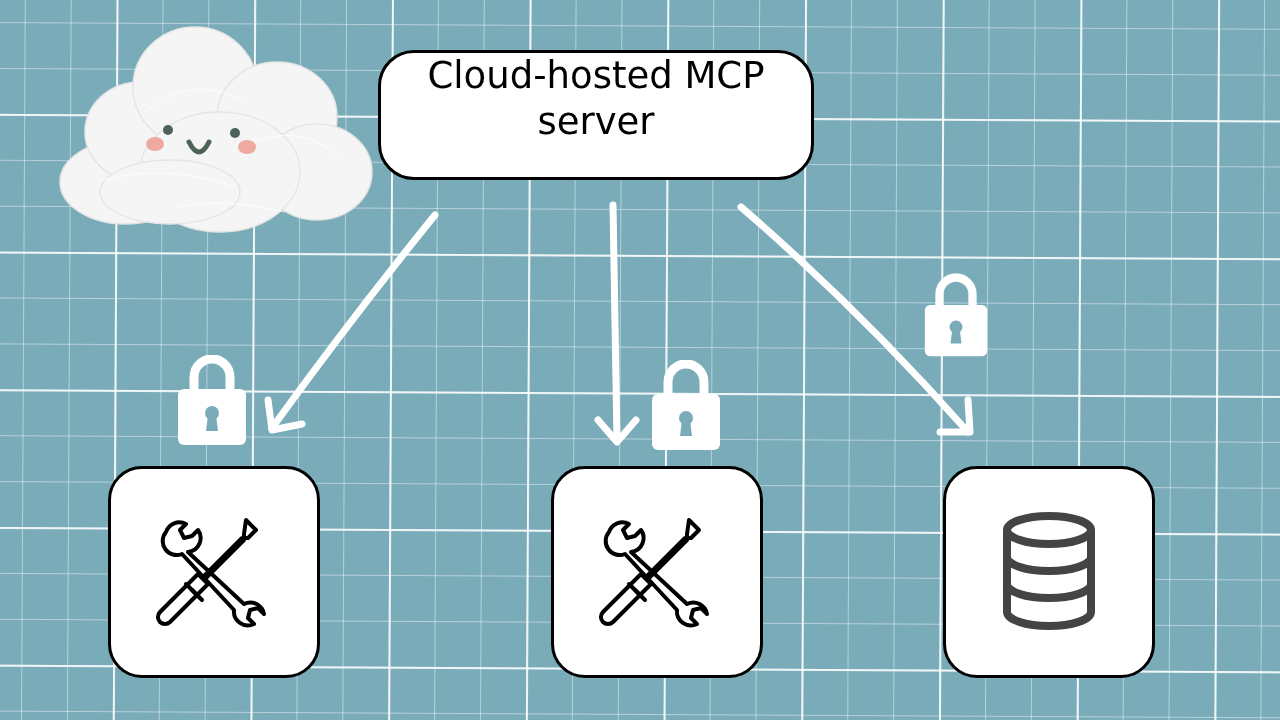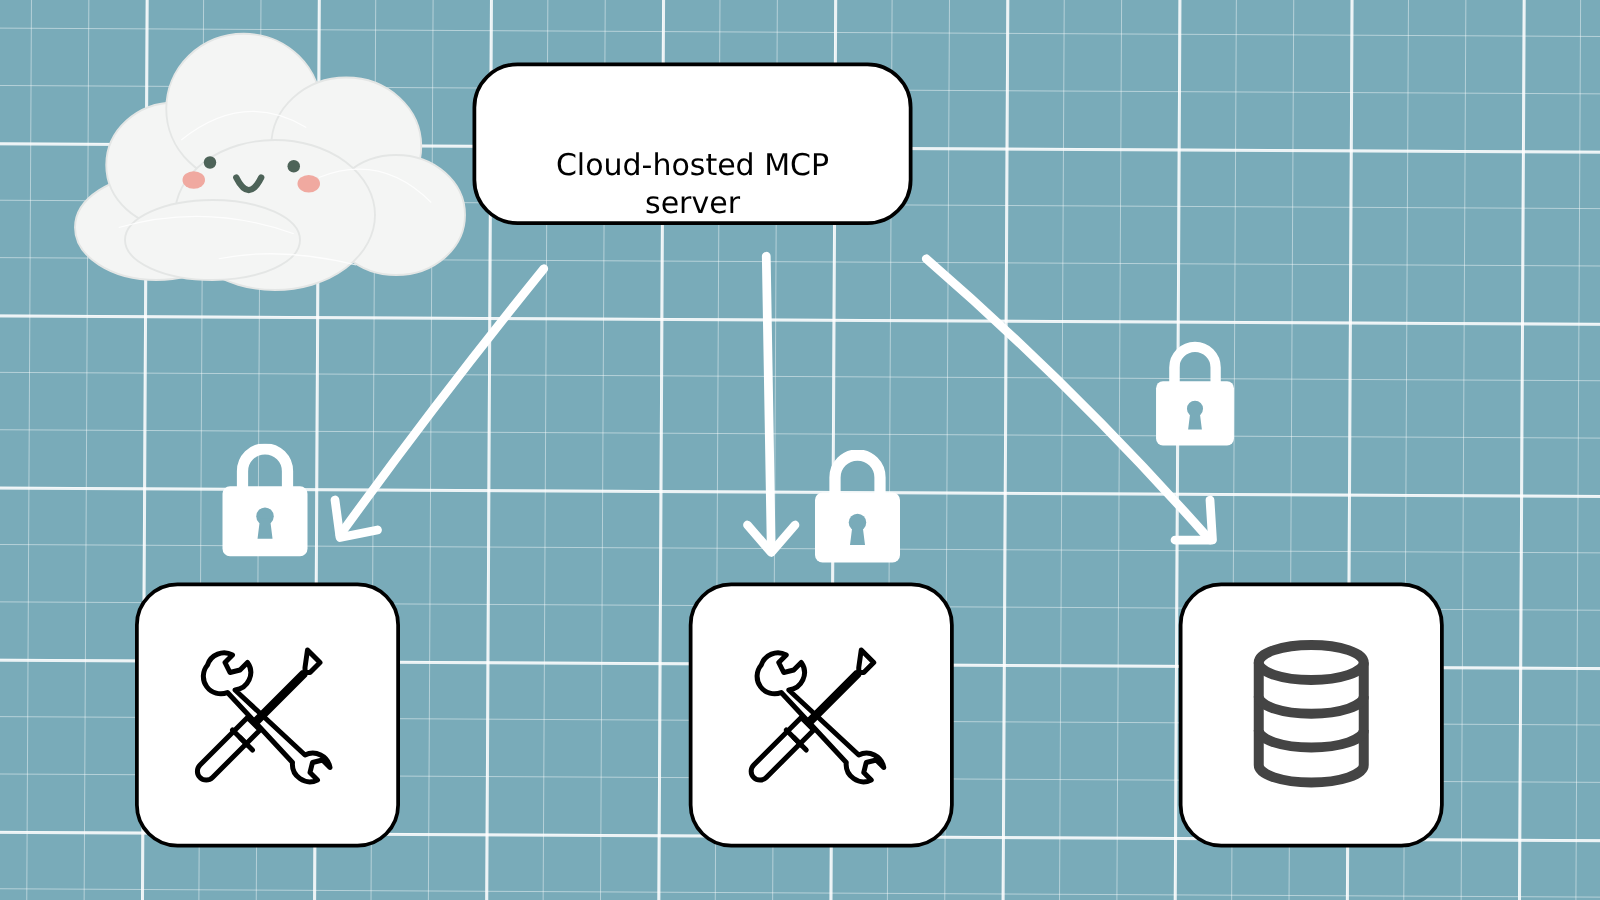--- a/index.html
+++ b/index.html
@@ -13,25 +13,25 @@
     background-image:
       linear-gradient(to right, rgba(255,255,255,0.85) 2px, transparent 2px),
       linear-gradient(to bottom, rgba(255,255,255,0.85) 2px, transparent 2px),
       linear-gradient(to right, rgba(255,255,255,0.45) 1px, transparent 1px),
       linear-gradient(to bottom, rgba(255,255,255,0.45) 1px, transparent 1px);
     background-size:135px 135px, 135px 135px, 45px 45px, 45px 45px;
     background-position:-10px -13px, -10px -13px, -10px -13px, -10px -13px;
     transform:rotate(0.3deg) scale(1.02);
   }
   .server-box {
-    position:absolute; left:378px; top:50px; width:352px; height:130px;
+    position:absolute; left:378px; top:50px; width:436px; height:130px;
     background:#fff; border:3px solid #000; border-radius:36px;
     box-sizing:border-box; display:flex; flex-direction:column;
-    align-items:center; justify-content:flex-end;
-    font-family:"DejaVu Sans", sans-serif; font-size:24px; color:#000;
+    align-items:center; justify-content:flex-start;
+    font-family:"DejaVu Sans", sans-serif; font-size:37px; color:#000;
     line-height:1.25; text-align:center;
   }
   .node {
     position:absolute; width:212px; height:212px; top:466px;
     background:#fff; border:3px solid #000; border-radius:34px;
     box-sizing:border-box; display:flex; align-items:center; justify-content:center;
   }
   #node-tool-1 { left:108px; }
   #node-tool-2 { left:551px; }
   #node-db { left:943px; }

